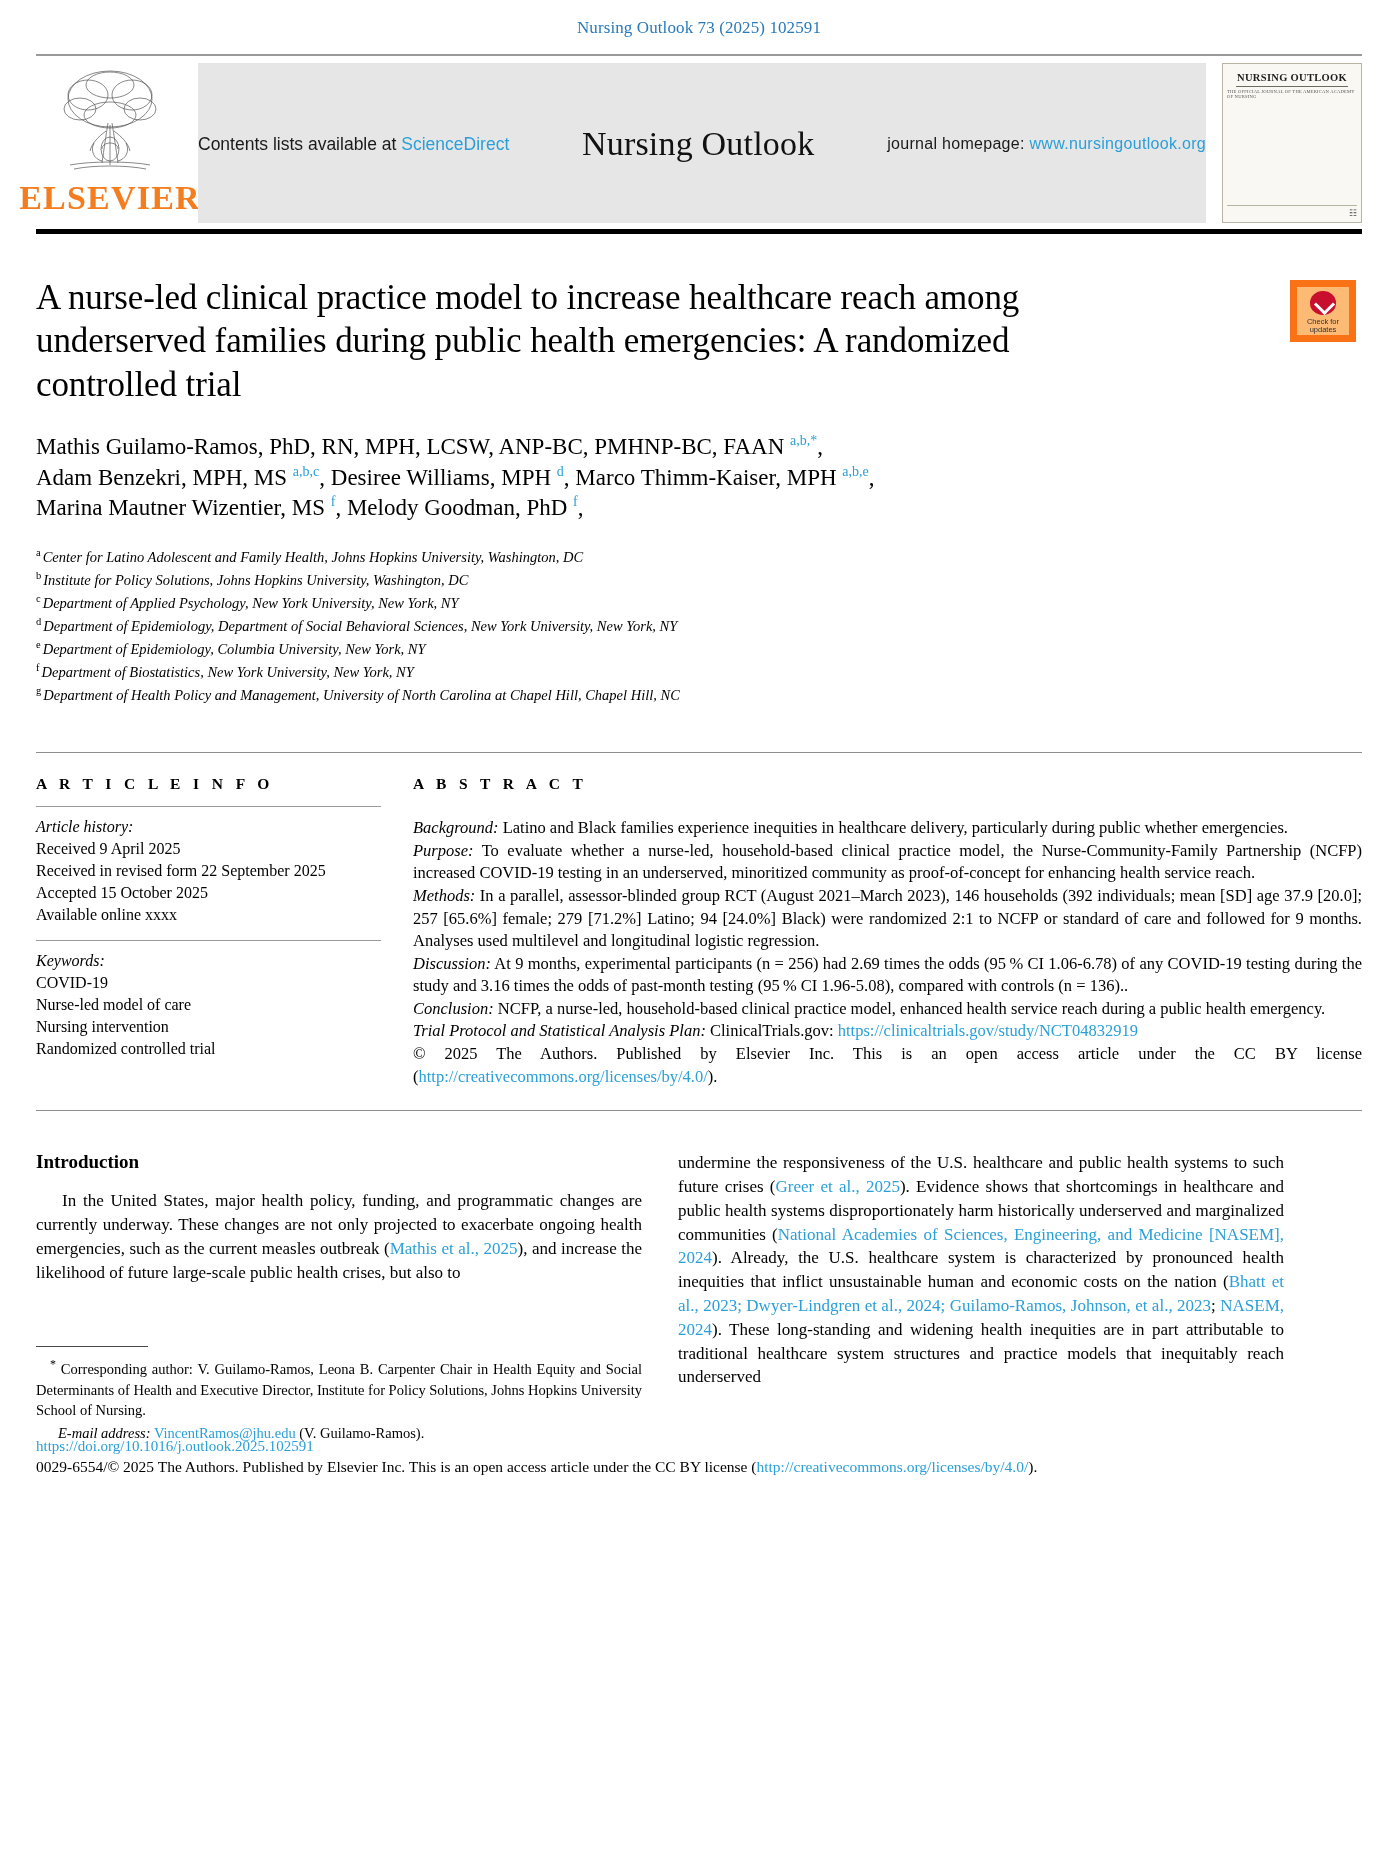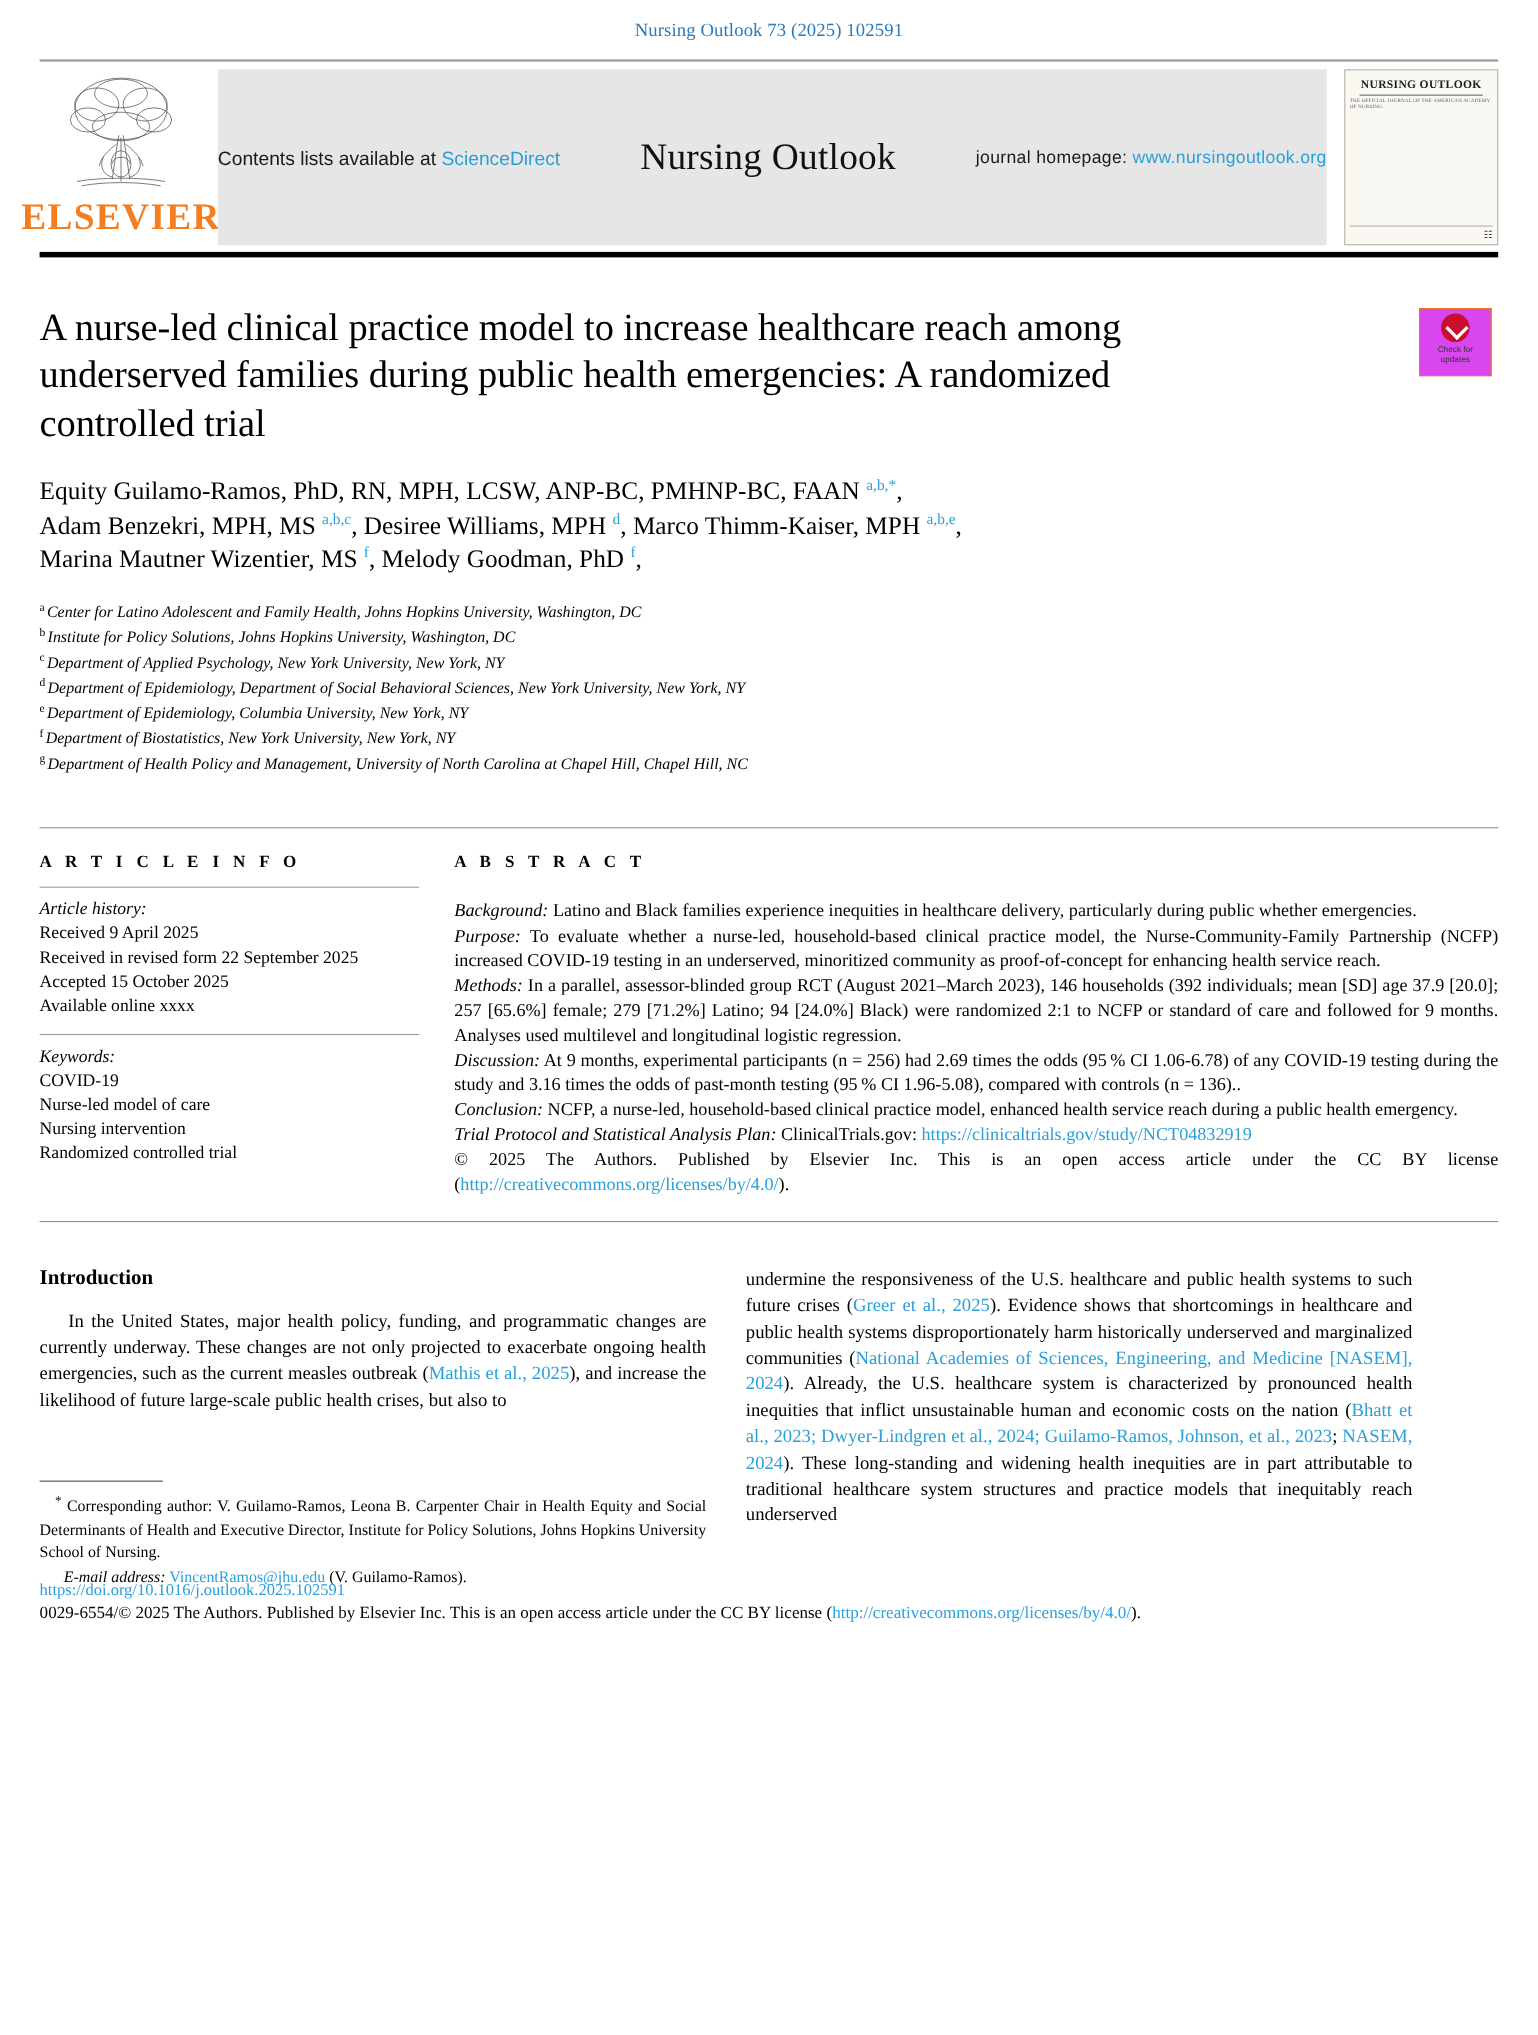--- a/index.html
+++ b/index.html
@@ -145,22 +145,22 @@
     margin: 0;
     max-width: 1000px;
     letter-spacing: -.1px;
   }
   .crossmark {
     position: absolute;
     right: 6px;
     top: 4px;
     width: 66px;
     height: 62px;
-    border: 1px solid #f97316;
-    background: #d946ef;
+    border: 7px solid #f97316;
+    background: #fdba74;
     display: flex;
     flex-direction: column;
     align-items: center;
     justify-content: flex-start;
     padding-top: 4px;
     box-sizing: border-box;
   }
   .crossmark .cm-circle {
     width: 26px; height: 26px; border-radius: 50%;
     background: #c8102e; position: relative;
@@ -374,21 +374,21 @@
     <div class="crossmark">
       <div class="cm-circle"></div>
       <div class="cm-label">
         <span>Check for</span><br>
         <span>updates</span>
       </div>
     </div>
   </div>
 
   <div class="authors" id="authors">
-      <div><span>Equity Guilamo-Ramos, PhD, RN, MPH, LCSW, ANP-BC, PMHNP-BC, FAAN </span><sup>a,b,*</sup><span>,</span></div>
+      <div><span>Mathis Guilamo-Ramos, PhD, RN, MPH, LCSW, ANP-BC, PMHNP-BC, FAAN </span><sup>a,b,*</sup><span>,</span></div>
       <div><span>Adam Benzekri, MPH, MS </span><sup>a,b,c</sup><span>, Desiree Williams, MPH </span><sup>d</sup><span>, Marco Thimm-Kaiser, MPH </span><sup>a,b,e</sup><span>,</span></div>
       <div><span>Marina Mautner Wizentier, MS </span><sup>f</sup><span>, Melody Goodman, PhD </span><sup>f</sup><span>,</span></div>
     </div>
 
   <div class="affiliations" id="affiliations">
       <div><span class="aff-sup">a</span><span>Center for Latino Adolescent and Family Health, Johns Hopkins University, Washington, DC</span></div>
       <div><span class="aff-sup">b</span><span>Institute for Policy Solutions, Johns Hopkins University, Washington, DC</span></div>
       <div><span class="aff-sup">c</span><span>Department of Applied Psychology, New York University, New York, NY</span></div>
       <div><span class="aff-sup">d</span><span>Department of Epidemiology, Department of Social Behavioral Sciences, New York University, New York, NY</span></div>
       <div><span class="aff-sup">e</span><span>Department of Epidemiology, Columbia University, New York, NY</span></div>

